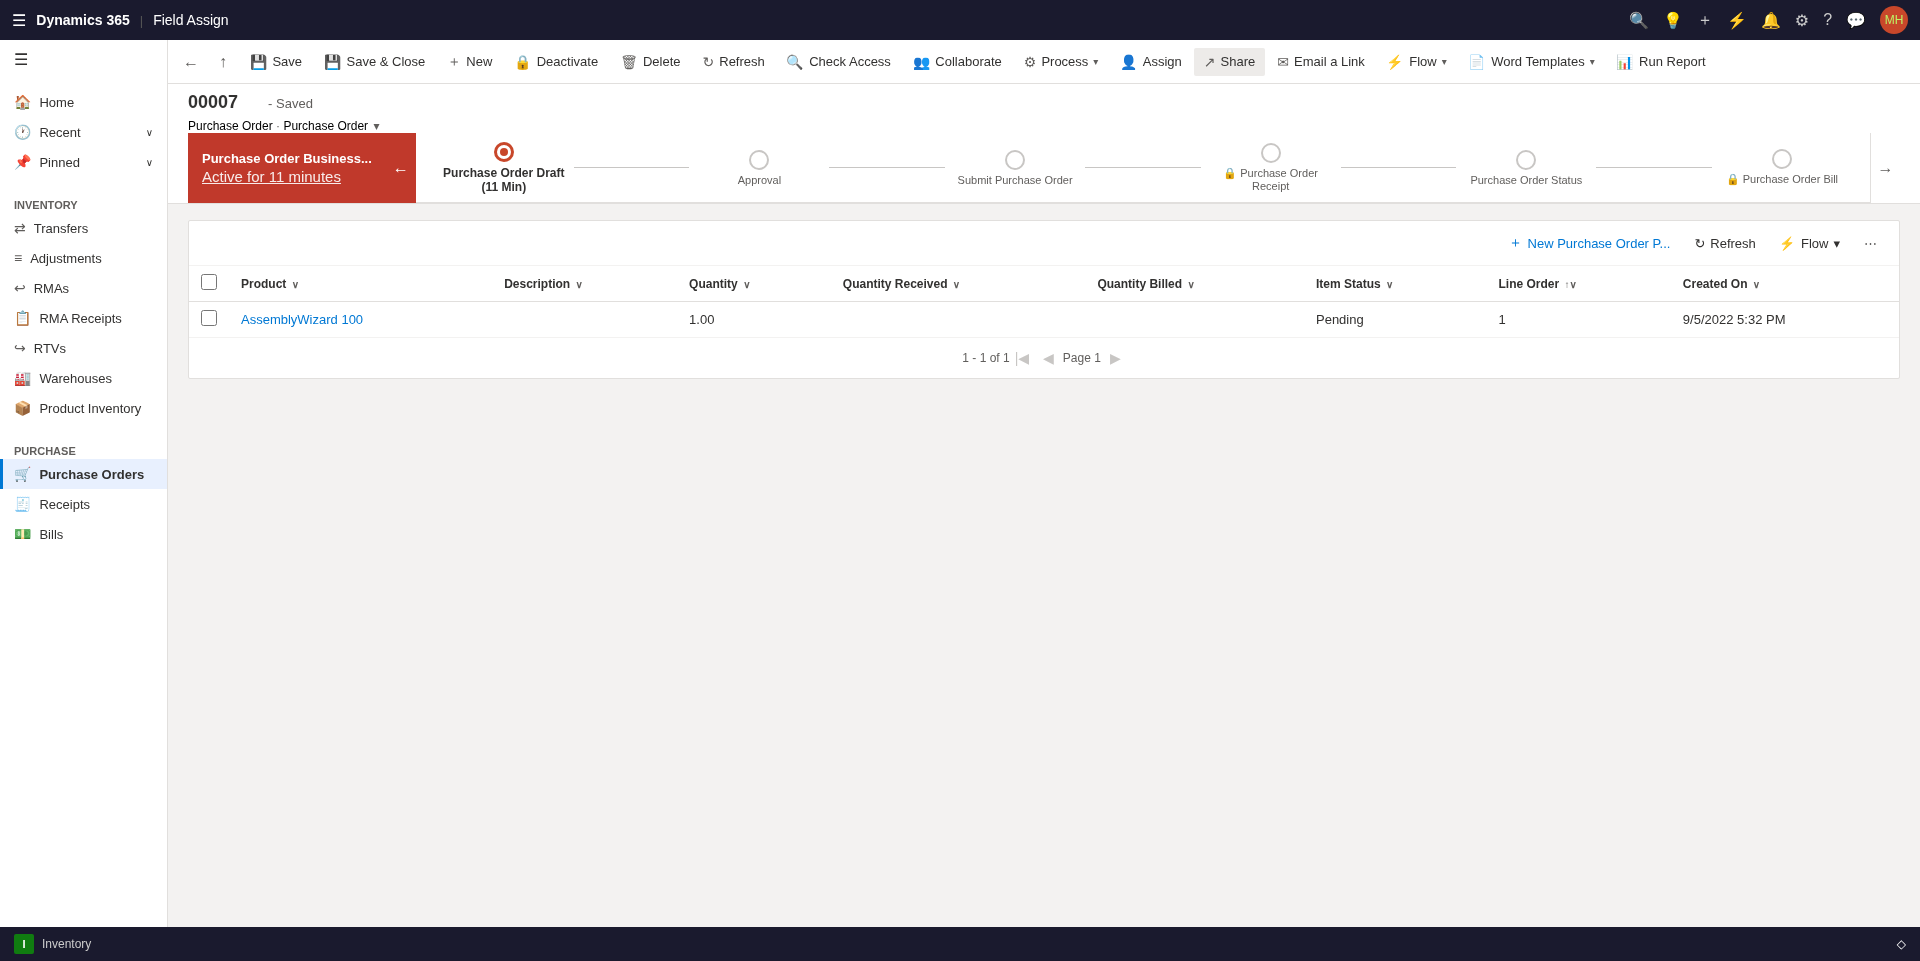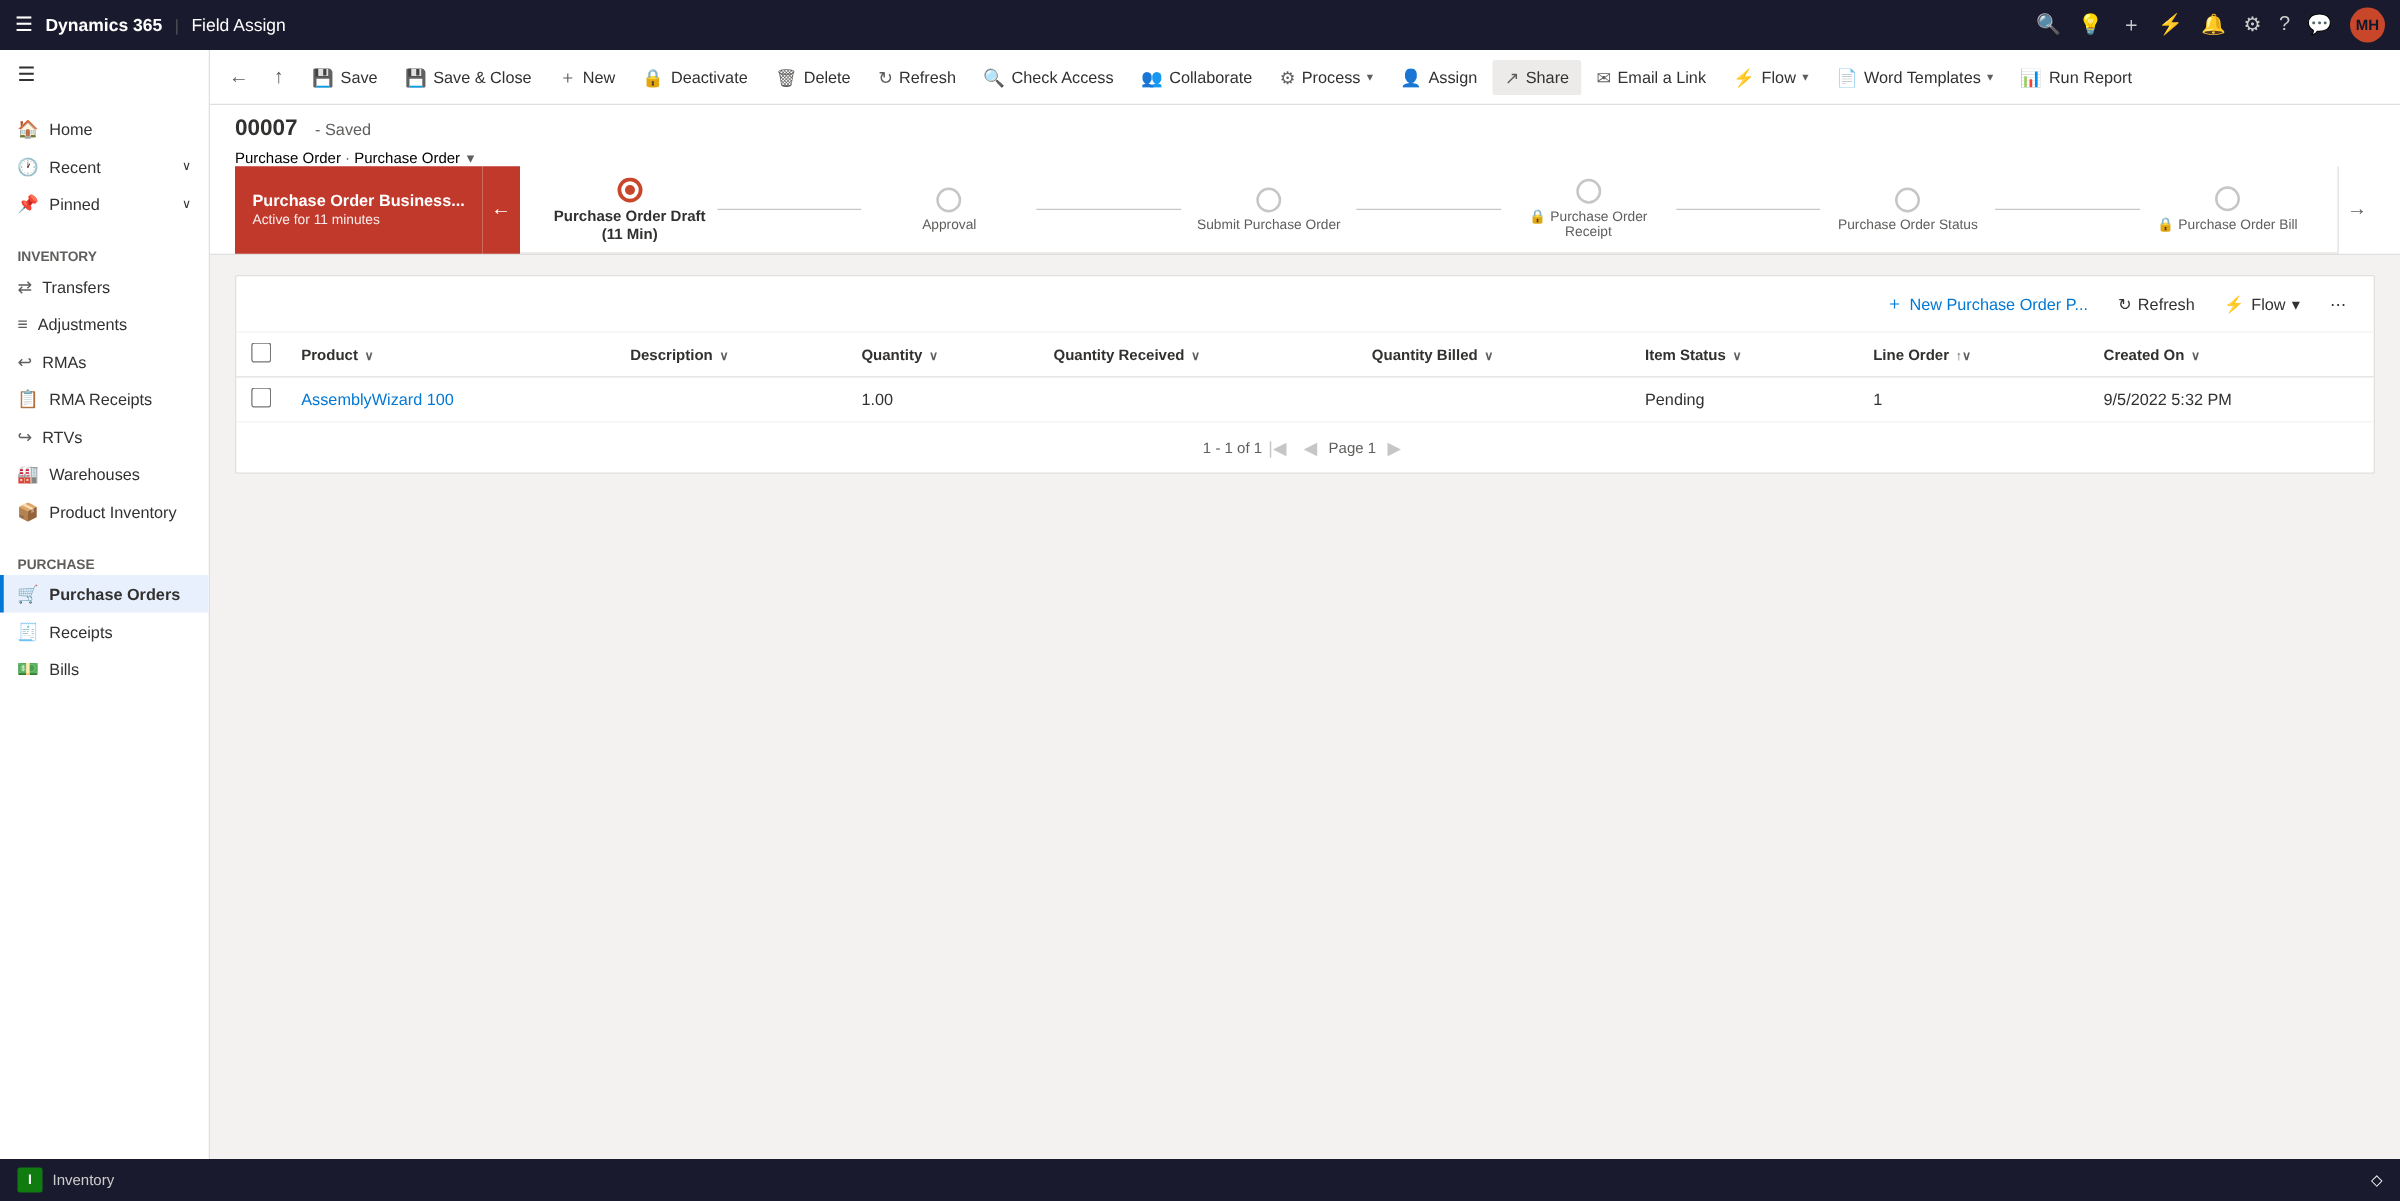--- a/index.html
+++ b/index.html
@@ -11,21 +11,21 @@
       color: #fff;
       height: 40px;
       display: flex;
       align-items: center;
       padding: 0 12px;
       gap: 10px;
     }
     .top-nav-center { flex: 1; text-align: center; font-size: 20px; font-weight: 300; letter-spacing: 4px; color: #fff; }
     .top-nav-icons { display: flex; align-items: center; gap: 14px; margin-left: auto; }
     .top-nav-icon { color: #ccc; cursor: pointer; font-size: 16px; }
-    .avatar { width: 28px; height: 28px; border-radius: 50%; background: #c8472a; color: #0f172a; display: flex; align-items: center; justify-content: center; font-size: 12px; font-weight: 700; }
+    .avatar { width: 28px; height: 28px; border-radius: 50%; background: #c8472a; color: #bef264; display: flex; align-items: center; justify-content: center; font-size: 12px; font-weight: 400; }
 
     
     .cmd-bar {
       background: #fff;
       border-bottom: 1px solid #e1dfdd;
       height: 44px;
       display: flex;
       align-items: center;
       padding: 0 8px;
       gap: 2px;
@@ -137,21 +137,21 @@
       color: #fff;
       min-width: 190px;
       padding: 8px 14px;
       display: flex;
       flex-direction: column;
       justify-content: center;
       height: 70px;
       flex-shrink: 0;
     }
     .active-stage-title { font-size: 13px; font-weight: 600; }
-    .active-stage-sub { font-size: 11px; opacity: 0.9; margin-top: 2px; }
+    .active-stage-sub { font-size: 15px; opacity: 0.9; margin-top: 2px; text-decoration: underline; }
 
     
     .tabs {
       display: flex;
       gap: 0;
       padding: 0 20px;
       background: #fff;
       border-bottom: 1px solid #e1dfdd;
     }
     .tab {
@@ -377,21 +377,21 @@
         <span>Word Templates</span>
         <span class="cmd-btn-arrow">▾</span>
       </button>
       <button class="cmd-btn">
         <span class="icon">📊</span>
         <span>Run Report</span>
       </button>
     </div>
 
     <div class="record-header">
-      <div style="display:flex;align-items:baseline;gap:6px;padding-bottom:4px;text-align:center;">
+      <div style="display:flex;align-items:baseline;gap:22px;padding-bottom:4px;text-align:center;">
         <span class="record-id">00007</span>
         <span class="record-saved">- <span>Saved</span></span>
       </div>
       <div class="record-breadcrumb">
         <a>Purchase Order</a>
         <span> · </span>
         <a>Purchase Order</a>
         <span style="margin-left:2px;cursor:pointer;">▾</span>
       </div>
 

